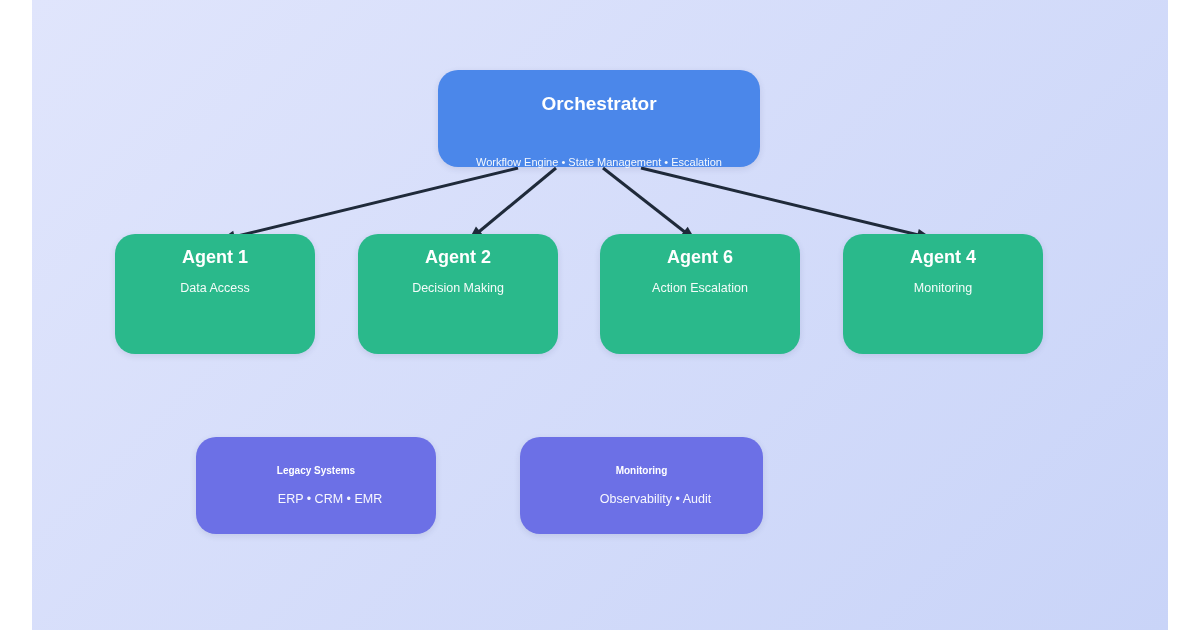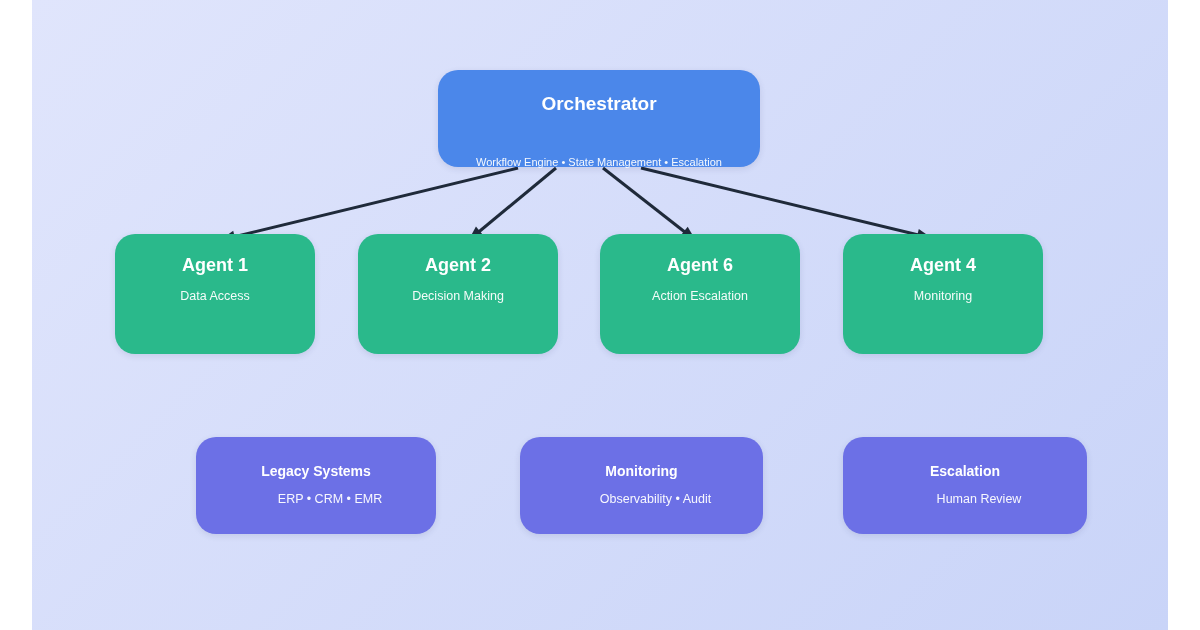--- a/index.html
+++ b/index.html
@@ -67,38 +67,38 @@
     gap: 12px;
   }
   .orchestrator .node-title { font-size: 19px; line-height: 22px; }
   .orchestrator .node-subtitle { font-size: 11px; line-height: 15px; margin-top: 28px; }
 
   .agent {
     top: 234px;
     width: 200px;
     height: 120px;
     background: var(--c-agent, #2ab98b);
-    padding-top: 21px;
+    padding-top: 13px;
     gap: 13px;
   }
   .agent .node-title { font-size: 18px; line-height: 21px; }
   .agent .node-subtitle { font-size: 12.5px; line-height: 15px; }
   .agent-1 { left: 83px; }
   .agent-2 { left: 326px; }
   .agent-3 { left: 568px; }
   .agent-4 { left: 811px; }
 
   .system {
     top: 437px;
     height: 97px;
     background: var(--c-system, #6c70e6);
     padding-top: 25px;
     gap: 12px;
   }
-  .system .node-title { font-size: 14px; line-height: 18px; }
+  .system .node-title { font-size: 10px; line-height: 18px; }
   .system .node-subtitle { font-size: 12.5px; line-height: 15px; margin-left: 28px; }
   .system-1 { left: 164px; width: 240px; }
   .system-2 { left: 488px; width: 243px; }
   .system-3 { left: 811px; width: 244px; }
 </style>
 </head>
 <body>
 
 <div class="page">
   <div class="canvas">
@@ -138,19 +138,15 @@
     </div>
 
     <div class="node system system-1">
       <div class="node-title">Legacy Systems</div>
       <div class="node-subtitle">ERP • CRM • EMR</div>
     </div>
     <div class="node system system-2">
       <div class="node-title">Monitoring</div>
       <div class="node-subtitle">Observability • Audit</div>
     </div>
-    <div class="node system system-3">
-      <div class="node-title">Escalation</div>
-      <div class="node-subtitle">Human Review</div>
-    </div>
 
   </div>
 </div>
 
 </body></html>

